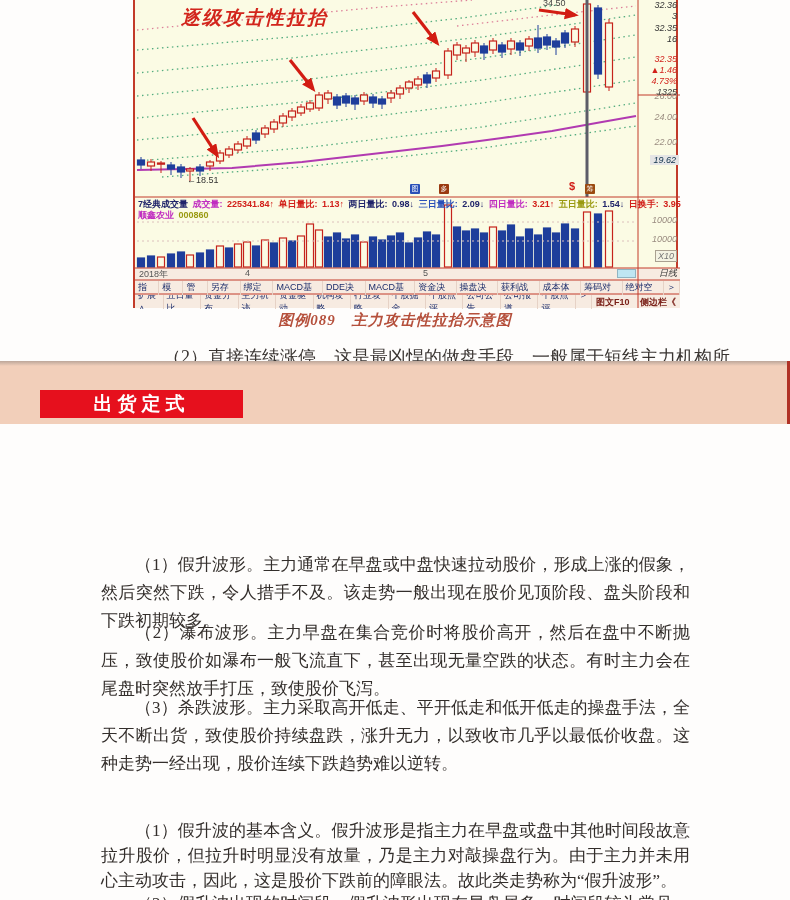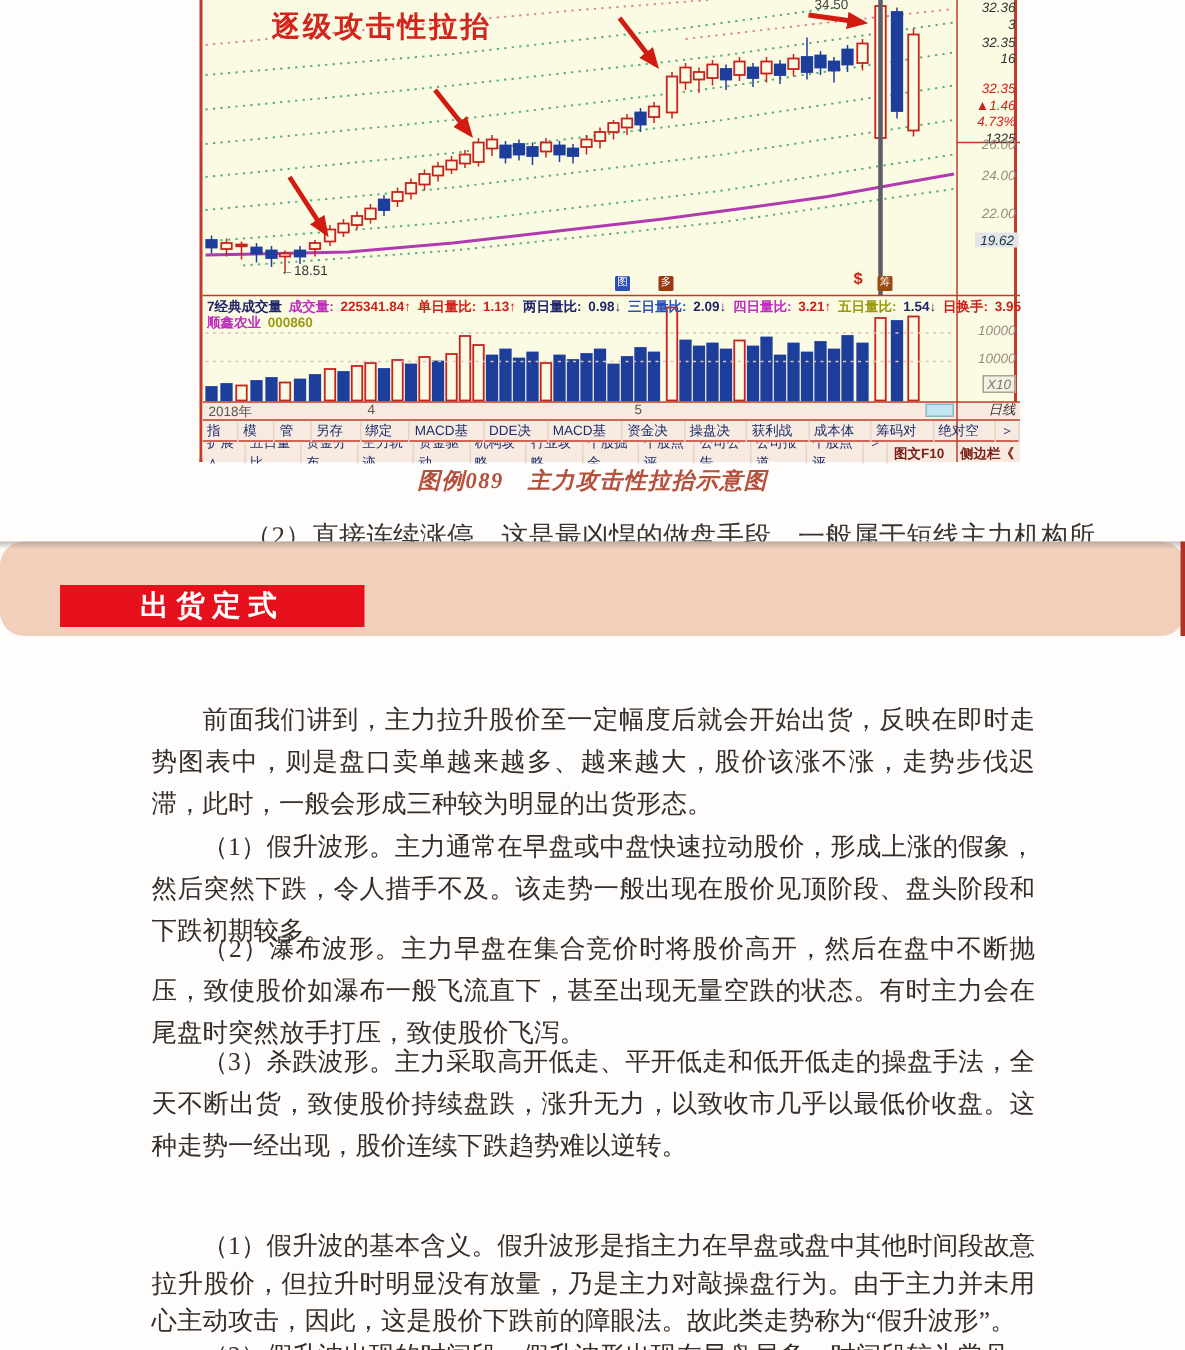--- a/index.html
+++ b/index.html
@@ -6,21 +6,21 @@
   html,body { width:790px; height:900px; }
   body { font-family:"Liberation Sans", sans-serif; background:#fefdfc; position:relative; overflow:hidden; }
   .page { position:absolute; inset:0; width:790px; height:900px; overflow:hidden; }
 
   
   .chart-window { position:absolute; left:133px; top:0; width:545px; height:308px;
     background:#fbfbe4; border-left:2px solid #c23b2a; border-right:2px solid #c23b2a; border-bottom:2px solid #c23b2a; }
   .bottom-rows { position:absolute; left:0; top:268px; width:545px; height:40px; background:#f7ebe1; }
   .chart-window svg { position:absolute; left:0; top:0; width:545px; height:308px; }
   .overlay { position:absolute; white-space:nowrap; }
-  .annotation { left:46px; top:5px; font-size:19px; font-weight:bold; color:#d2251c; letter-spacing:2px; }
+  .annotation { left:46px; top:5px; font-size:19px; font-weight:bold; color:#d2251c; letter-spacing:2px;font-style:italic; }
   .high-label { left:408px; top:-2px; font-size:9px; color:#444; }
   .low-label  { left:52px; top:175px; font-size:9px; color:#333; }
   .vol-header1 { left:3px; top:198px; font-size:9px; font-weight:bold; }
   .vol-header2 { left:3px; top:209px; font-size:9px; font-weight:bold; }
   .vol-header1 span, .vol-header2 span { margin-right:2px; }
   .axis-col { position:absolute; left:503px; top:0; width:42px; height:308px; font-size:9px;font-style:italic; }
   .axis-col span { position:absolute; right:3px; white-space:nowrap; }
   .axis-col span.hl { background:#e5e5e5; padding:0 3px; right:1px; }
   .axis-col span.boxed { border:1px solid #a9a090; background:#f3f2e2; padding:0 2px; }
   .xaxis-row { position:absolute; left:0; top:267px; width:503px; height:13px; font-size:9px; color:#555; }
@@ -37,21 +37,21 @@
   .marker { position:absolute; top:184px; width:10px; height:10px; color:#fff; font-size:7px; line-height:10px;
     text-align:center; border-radius:1px; }
   .marker.dollar { background:none; color:#d2201a; font-size:11px; font-weight:bold; width:auto; top:181px; }
 
   
   .caption { position:absolute; left:0; top:311px; width:790px; text-align:center;
     font-family:"Liberation Serif", serif; font-style:italic; font-weight:bold;
     font-size:15px; color:#b5503c; letter-spacing:1px; }
   .clipped-prev { position:absolute; left:163px; top:345px; width:600px; height:17px; overflow:hidden;
     font-family:"Liberation Serif", serif; font-size:18px; color:#3a3532; }
-  .band { position:absolute; left:0; top:361px; width:790px; height:63px; background:#f2cfba;border-radius:16px; }
+  .band { position:absolute; left:0; top:361px; width:790px; height:63px; background:#f2cfba; }
   .band::before { content:""; position:absolute; left:0; top:0; width:100%; height:5px;
     background:linear-gradient(#8d837e88, transparent); }
   .edge-strip { position:absolute; right:0; top:0; width:3px; height:63px; background:#b03226; }
   .banner { position:absolute; left:40px; top:29px; width:203px; height:28px; background:#e6101d;
     color:#ffffff; font-size:19px; font-weight:bold; letter-spacing:5px;
     display:flex; align-items:center; justify-content:center; }
 
   
   .bodytext { position:absolute; left:101px; width:589px; font-family:"Liberation Serif", serif;
     color:#332e2b; font-size:17px; line-height:28px; text-align:justify; text-indent:2em; }
@@ -331,20 +331,19 @@
   </div>
 
   <div class="caption">图例089　主力攻击性拉抬示意图</div>
   <div class="clipped-prev">（2）直接连续涨停，这是最凶悍的做盘手段，一般属于短线主力机构所为，主力</div>
 
   <div class="band">
     <div class="edge-strip"></div>
     <div class="banner">出货定式</div>
   </div>
 
-  <div class="bodytext" style="top:466px">前面我们讲到，主力拉升股价至一定幅度后就会开始出货，反映在即时走势图表中，则是盘口卖单越来越多、越来越大，股价该涨不涨，走势步伐迟滞，此时，一般会形成三种较为明显的出货形态。</div>
   <div class="bodytext" style="top:551px">（1）假升波形。主力通常在早盘或中盘快速拉动股价，形成上涨的假象，然后突然下跌，令人措手不及。该走势一般出现在股价见顶阶段、盘头阶段和下跌初期较多。</div>
   <div class="bodytext" style="top:619px">（2）瀑布波形。主力早盘在集合竞价时将股价高开，然后在盘中不断抛压，致使股价如瀑布一般飞流直下，甚至出现无量空跌的状态。有时主力会在尾盘时突然放手打压，致使股价飞泻。</div>
   <div class="bodytext" style="top:694px">（3）杀跌波形。主力采取高开低走、平开低走和低开低走的操盘手法，全天不断出货，致使股价持续盘跌，涨升无力，以致收市几乎以最低价收盘。这种走势一经出现，股价连续下跌趋势难以逆转。</div>
   <div class="bodytext lh25" style="top:818px">（1）假升波的基本含义。假升波形是指主力在早盘或盘中其他时间段故意拉升股价，但拉升时明显没有放量，乃是主力对敲操盘行为。由于主力并未用心主动攻击，因此，这是股价下跌前的障眼法。故此类走势称为“假升波形”。</div>
   <div class="bodytext lh25" style="top:891px">（2）假升波出现的时间段。假升波形出现在早盘居多，时间段较为常见，该走势</div>
 
 </div>
 
 </body></html>

